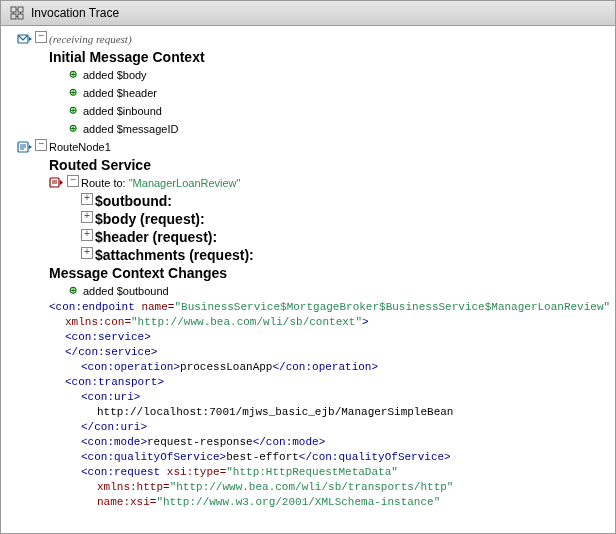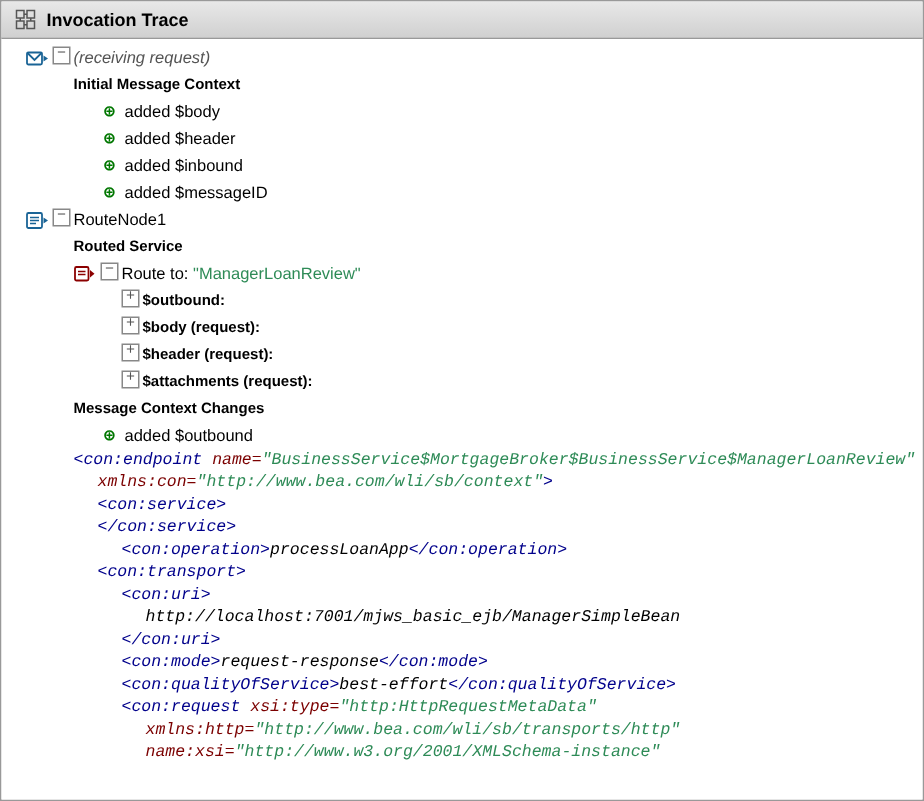--- a/index.html
+++ b/index.html
@@ -30,21 +30,21 @@
     .title-bar-icon {
       width: 16px;
       height: 16px;
       display: inline-flex;
       align-items: center;
       justify-content: center;
     }
     .title-bar-text {
       font-family: Arial, sans-serif;
       font-size: 12px;
-      font-weight: bold;
+      font-weight: normal;
       color: #000;
     }
     .content {
       flex: 1;
       overflow: auto;
       background: #fff;
       padding: 4px 0;
     }
     .tree-row {
       display: flex;
@@ -81,40 +81,39 @@
       flex-shrink: 0;
       margin-right: 2px;
     }
     .node-label {
       color: #000;
       font-size: 11px;
     }
     .label-bold {
       font-weight: bold;
       font-family: Arial, sans-serif;
-      font-size: 10px;
+      font-size: 14px;
     }
     .label-italic {
       font-style: italic;
-      font-family: Liberation Sans, sans-serif;
+      font-family: Liberation Serif, serif;
       font-size: 11px;
       color: #555;
     }
     .label-normal {
       font-family: Arial, sans-serif;
       font-size: 11px;
     }
     
     .xml-line {
       display: flex;
       align-items: center;
       padding: 0;
       white-space: pre;
       line-height: 15px;
-      font-style: italic;
     }
     .xml-tag { color: #00008B; }
     .xml-attr-name { color: #7B0000; }
     .xml-attr-val { color: #2E8B57; }
     .xml-text { color: #000; }
     .green-plus {
       color: #007700;
       font-weight: bold;
       font-size: 12px;
     }

